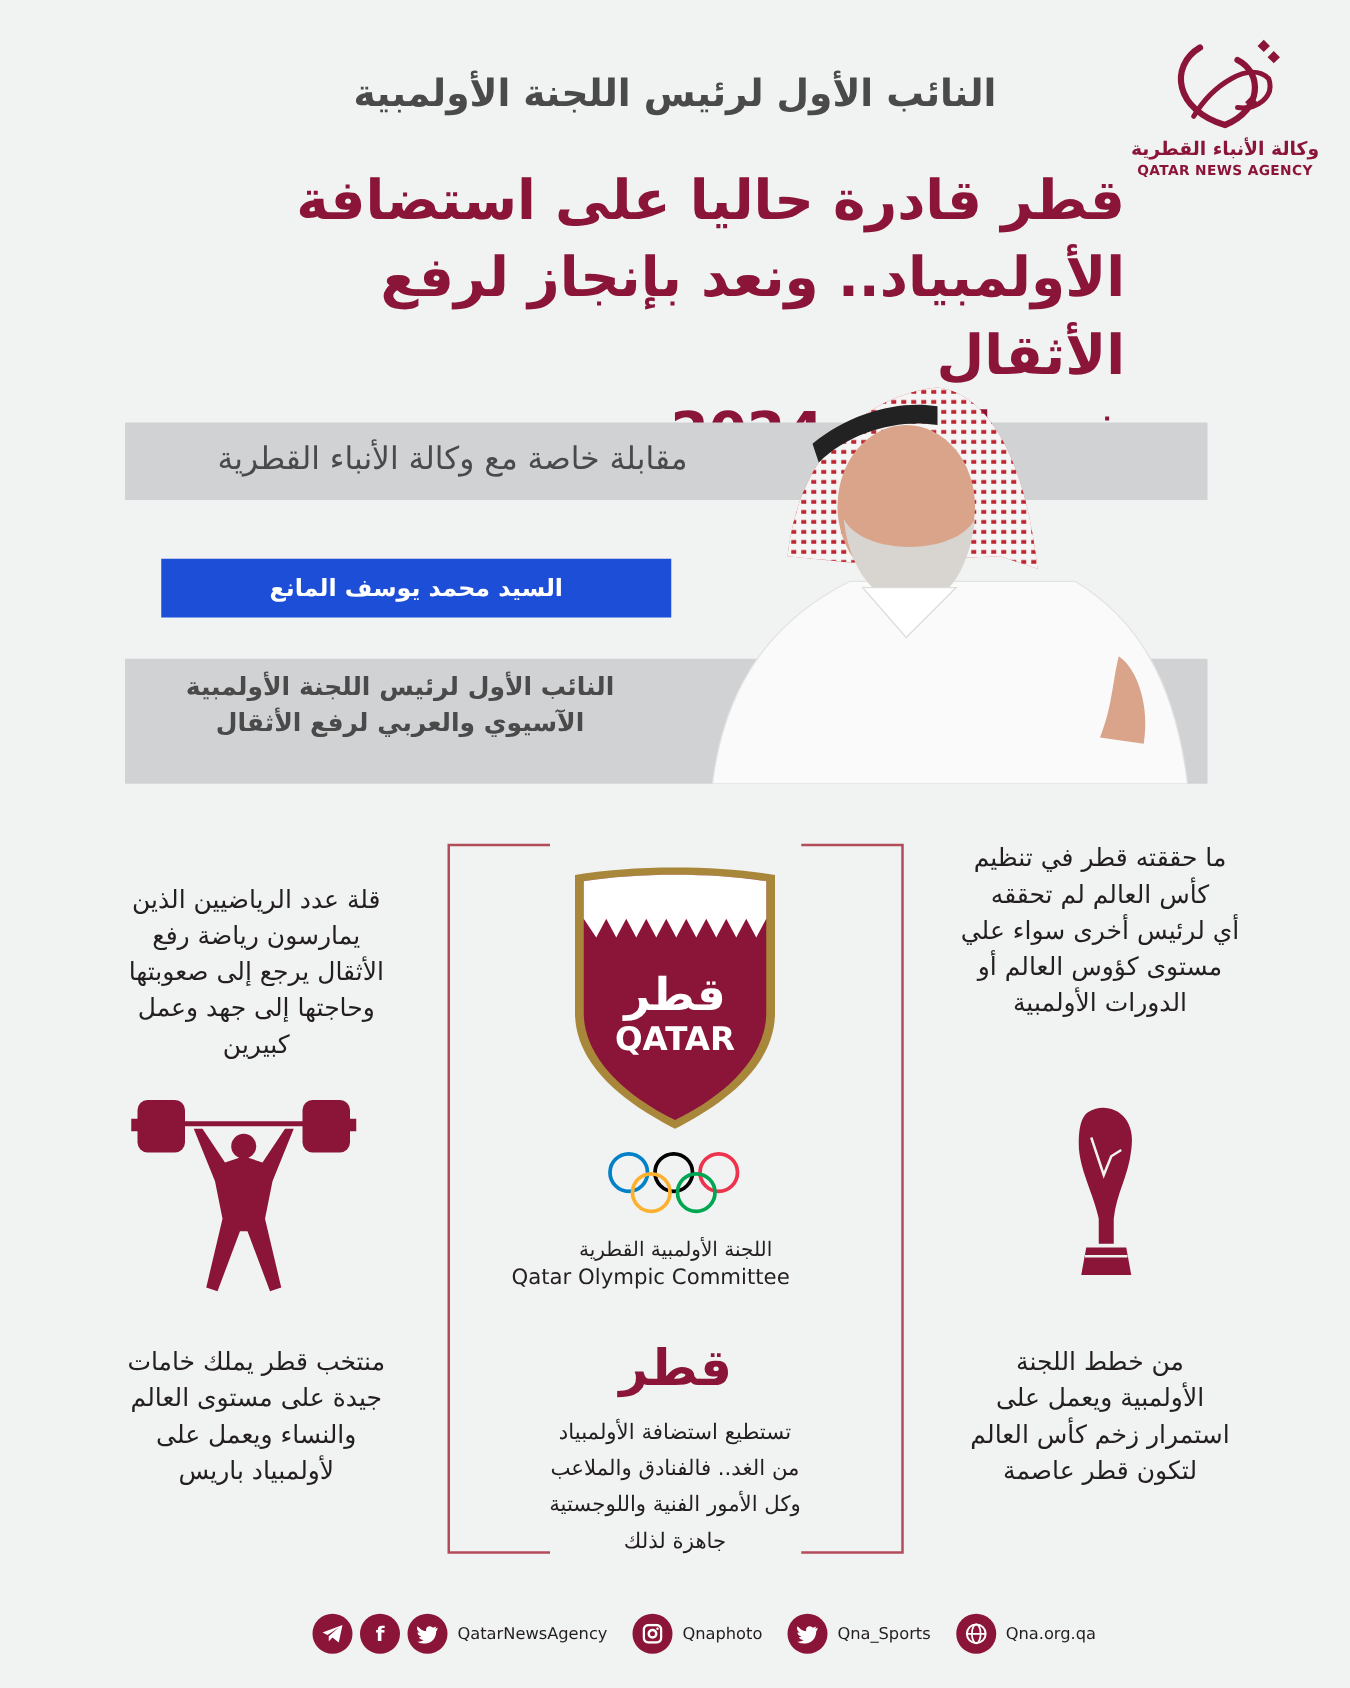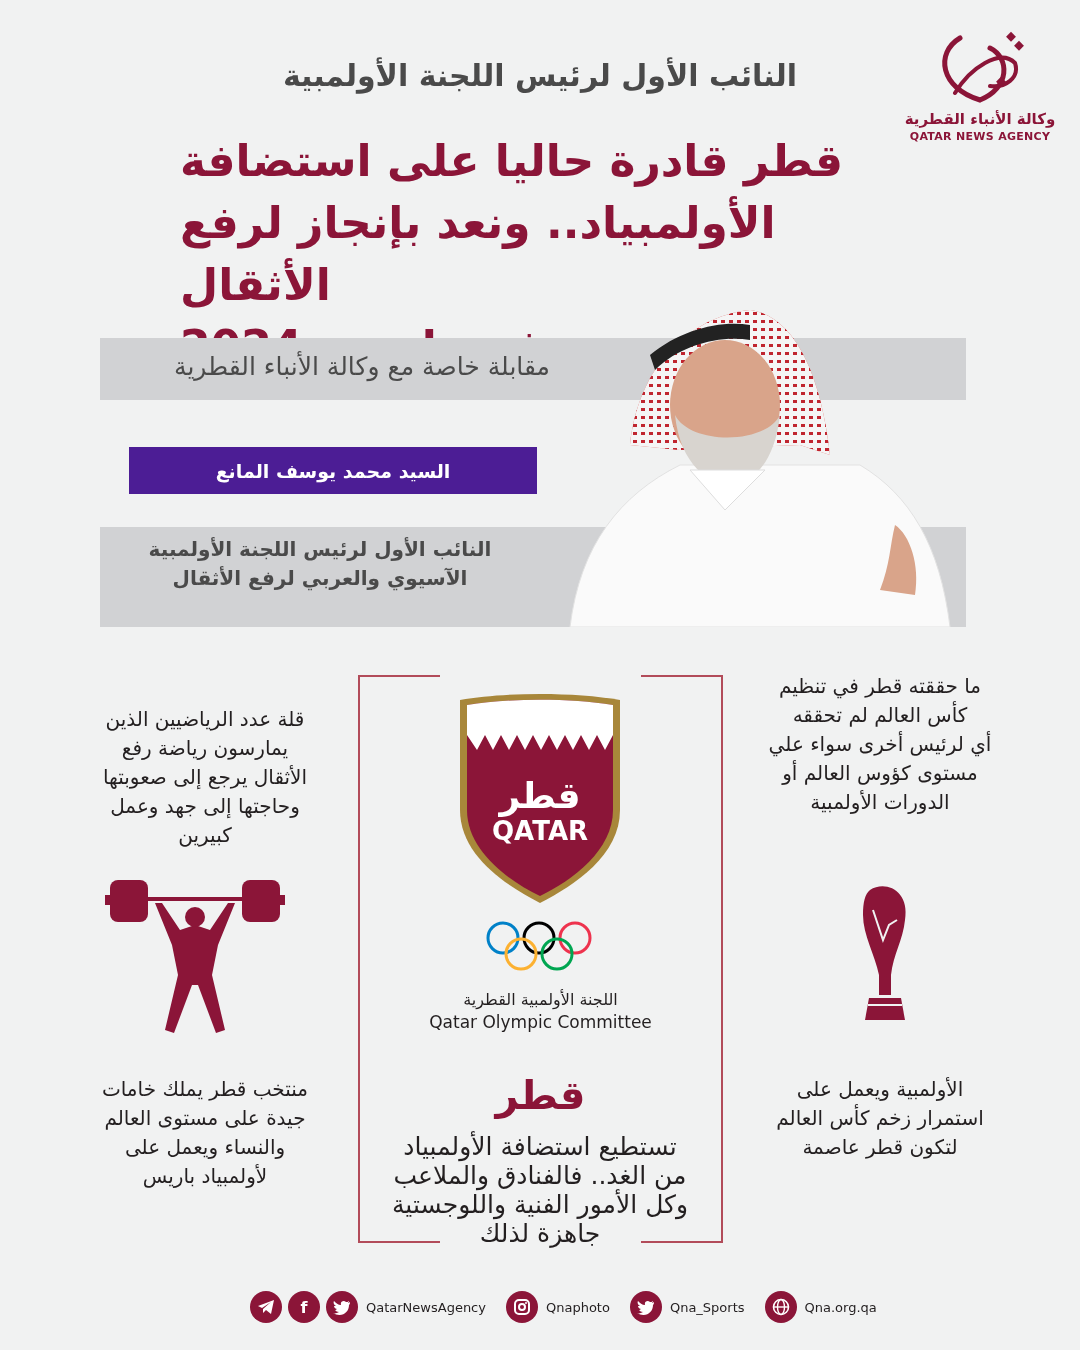--- a/index.html
+++ b/index.html
@@ -14,28 +14,28 @@
   .abs { position: absolute; }
 
   
   .logo { left: 900px; top: 28px; width: 160px; height: 130px; text-align: center; }
   .logo svg { display: block; margin: 0 auto; }
   .logo-ar { font-size: 15px; font-weight: bold; color: #8b1538; direction: rtl; margin-top: 2px; }
   .logo-en { font-size: 11px; font-weight: bold; color: #8b1538; letter-spacing: 0.3px; margin-top: 2px; }
 
   
   .kicker { left: 200px; top: 58px; width: 680px; text-align: center; font-size: 30px; font-weight: bold; color: #4a4a4a; direction: rtl; }
-  .headline { left: 180px; top: 130px; width: 720px; text-align: left; font-size: 44px; line-height: 62px; font-weight: bold; color: #8b1538; direction: rtl; }
+  .headline { left: 180px; top: 130px; width: 720px; text-align: right; font-size: 44px; line-height: 62px; font-weight: bold; color: #8b1538; direction: rtl; }
 
   
   .bar-grey { background: #d1d2d4; }
   .interview-bar { left: 100px; top: 338px; width: 866px; height: 62px; }
   .interview-text { left: 100px; top: 352px; width: 450px; text-align: right; font-size: 25px; color: #4a4a4a; direction: rtl; }
 
-  .name-bar { left: 129px; top: 447px; width: 408px; height: 47px; background: #4c1d95; color: #fff; font-weight: bold; font-size: 19px; display: flex; align-items: center; justify-content: center; direction: rtl; }
+  .name-bar { left: 129px; top: 447px; width: 408px; height: 47px; background: #1d4ed8; color: #fff; font-weight: bold; font-size: 19px; display: flex; align-items: center; justify-content: center; direction: rtl; }
 
   .title-bar { left: 100px; top: 527px; width: 866px; height: 100px; }
   .title-text { left: 130px; top: 535px; width: 380px; text-align: center; font-size: 20px; line-height: 29px; color: #4a4a4a; font-weight: bold; direction: rtl; }
 
   
   .portrait { left: 560px; top: 295px; width: 406px; height: 332px; }
 
   
   .col-text { font-size: 20px; line-height: 29px; text-align: center; direction: rtl; color: #231f20; }
   .left-top { left: 60px; top: 705px; width: 290px; }
@@ -43,24 +43,24 @@
   .left-bottom { left: 60px; top: 1075px; width: 290px; }
   .right-bottom { left: 730px; top: 1075px; width: 300px; }
 
   
   .center-box { left: 358px; top: 675px; width: 365px; height: 568px; border: 2px solid #b24c5a; }
   .center-box::before, .center-box::after { content: ""; position: absolute; left: 80px; right: 80px; height: 4px; background: #f1f2f2; }
   .center-box::before { top: -3px; }
   .center-box::after { bottom: -3px; }
 
   .qoc-ar { left: 358px; top: 990px; width: 365px; text-align: center; font-size: 16px; color: #231f20; direction: rtl; }
-  .qoc-en { left: 358px; top: 1012px; width: 365px; text-align: center; font-size: 17px; color: #231f20; }
+  .qoc-en { left: 338px; top: 1012px; width: 365px; text-align: center; font-size: 17px; color: #231f20; }
 
   .qatar-big { left: 358px; top: 1072px; width: 365px; text-align: center; font-size: 40px; font-weight: bold; color: #8b1538; direction: rtl; }
-  .center-text { left: 375px; top: 1132px; width: 330px; font-size: 25px; line-height: 29px; text-align: center; direction: rtl; color: #231f20; }
+  .center-text { left: 375px; top: 1132px; width: 330px; font-size: 17px; line-height: 29px; text-align: center; direction: rtl; color: #231f20; }
 
   
   .footer { left: 250px; top: 1290px; height: 34px; display: flex; align-items: center; gap: 6px; }
   .soc-circle { width: 32px; height: 32px; border-radius: 50%; background: #8b1538; display: flex; align-items: center; justify-content: center; color: #fff; font-weight: bold; font-size: 16px; }
   .soc-label { font-size: 13px; color: #231f20; margin-right: 14px; margin-left: 2px; }
 </style>
 </head>
 <body>
 
 <div class="abs logo">
@@ -179,20 +179,21 @@
 </div>
 
 <div class="abs col-text left-bottom">
   <div>منتخب قطر يملك خامات</div>
   <div>جيدة على مستوى العالم</div>
   <div>والنساء ويعمل على</div>
   <div>لأولمبياد باريس</div>
 </div>
 
 <div class="abs col-text right-bottom">
+  <div>من خطط اللجنة</div>
   <div>الأولمبية ويعمل على</div>
   <div>استمرار زخم كأس العالم</div>
   <div>لتكون قطر عاصمة</div>
 </div>
 
 <div class="abs footer">
   <div class="soc-circle">
     <svg width="18" height="16" viewBox="0 0 18 16">
         <path d="M1 7 L17 1 L14 15 L9 11 L6 14 L6 10 L14 3 L5 9 Z" fill="#fff"></path>
       </svg>

